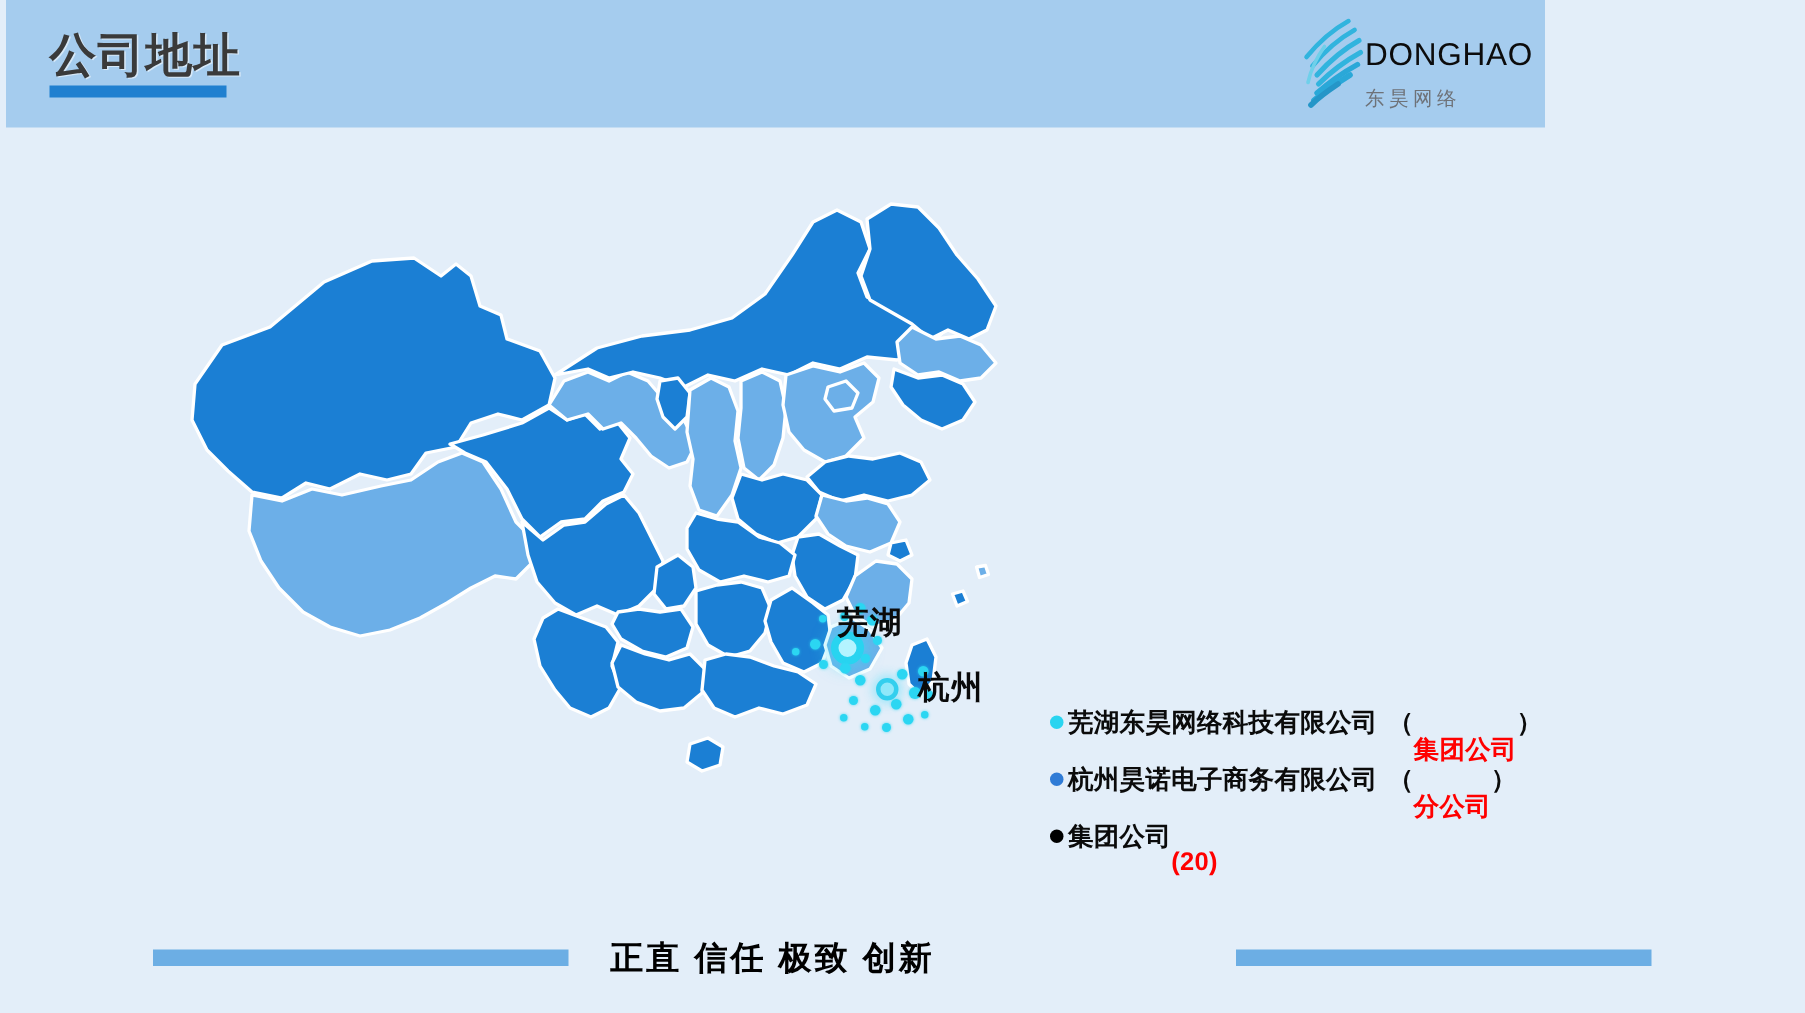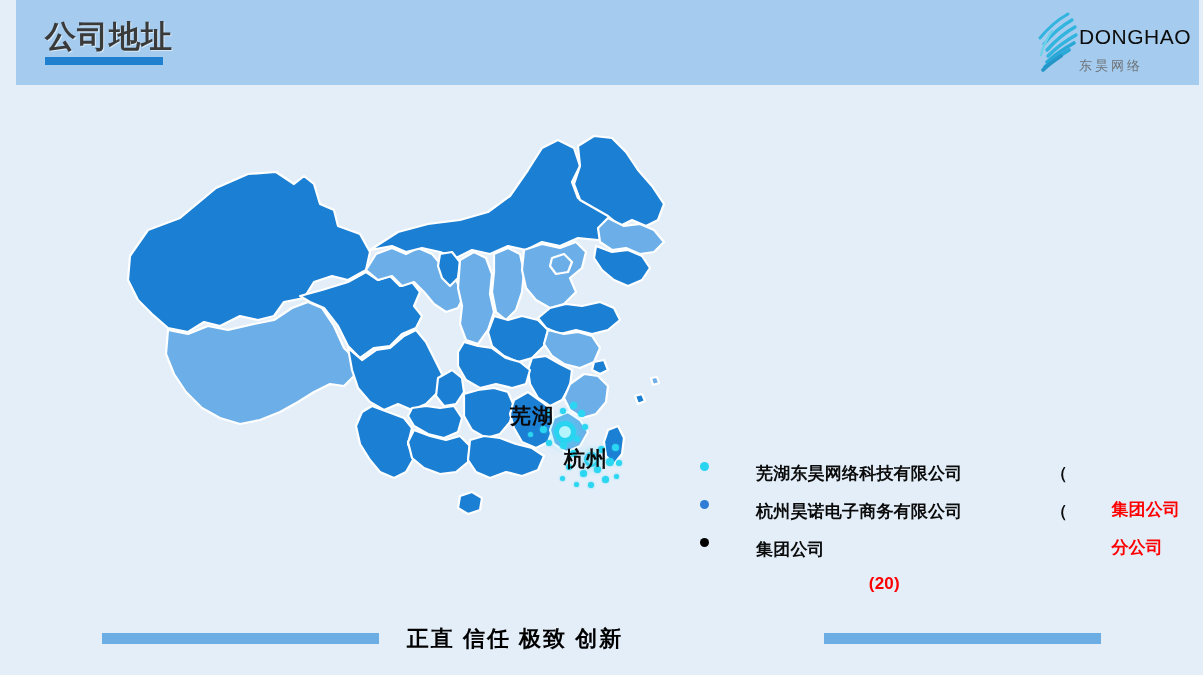--- a/index.html
+++ b/index.html
@@ -10,22 +10,22 @@
     width: 1203px;
     height: 675px;
     overflow: hidden;
     background: #E3EEF9;
     font-family: "Liberation Sans", "DejaVu Sans", sans-serif;
     position: relative;
   }
   
   .header {
     position: absolute;
-    left: 16px; top: 0;
-    width: 1183px;
+    left: 4px; top: 0;
+    width: 1026px;
     height: 85px;
     background: #A5CCEE;
   }
   .slide-title {
     position: absolute;
     left: 29px;
     top: 21px;
     font-size: 31px;
     font-weight: bold;
     color: #3A3A3A;
@@ -112,33 +112,34 @@
     box-shadow: 0 0 7px 2px rgba(60,220,250,0.45);
   }
   .city-label {
     position: absolute;
     font-size: 21px;
     font-weight: bold;
     color: #0A0A0A;
     letter-spacing: 1px;
     white-space: nowrap;
     line-height: 1;
+    padding-left: 48px;
   }
   
   .legend {
     position: absolute;
     left: 700px;
     top: 462px;
     width: 420px;
   }
   .legend-row {
     display: flex;
+    align-items: center;
     height: 38px;
     white-space: nowrap;
-    gap: 44px;
   }
   .legend-bullet {
     width: 9px;
     height: 9px;
     border-radius: 50%;
     margin-right: 3px;
     flex: 0 0 auto;
   }
   .legend-main {
     font-size: 17px;

